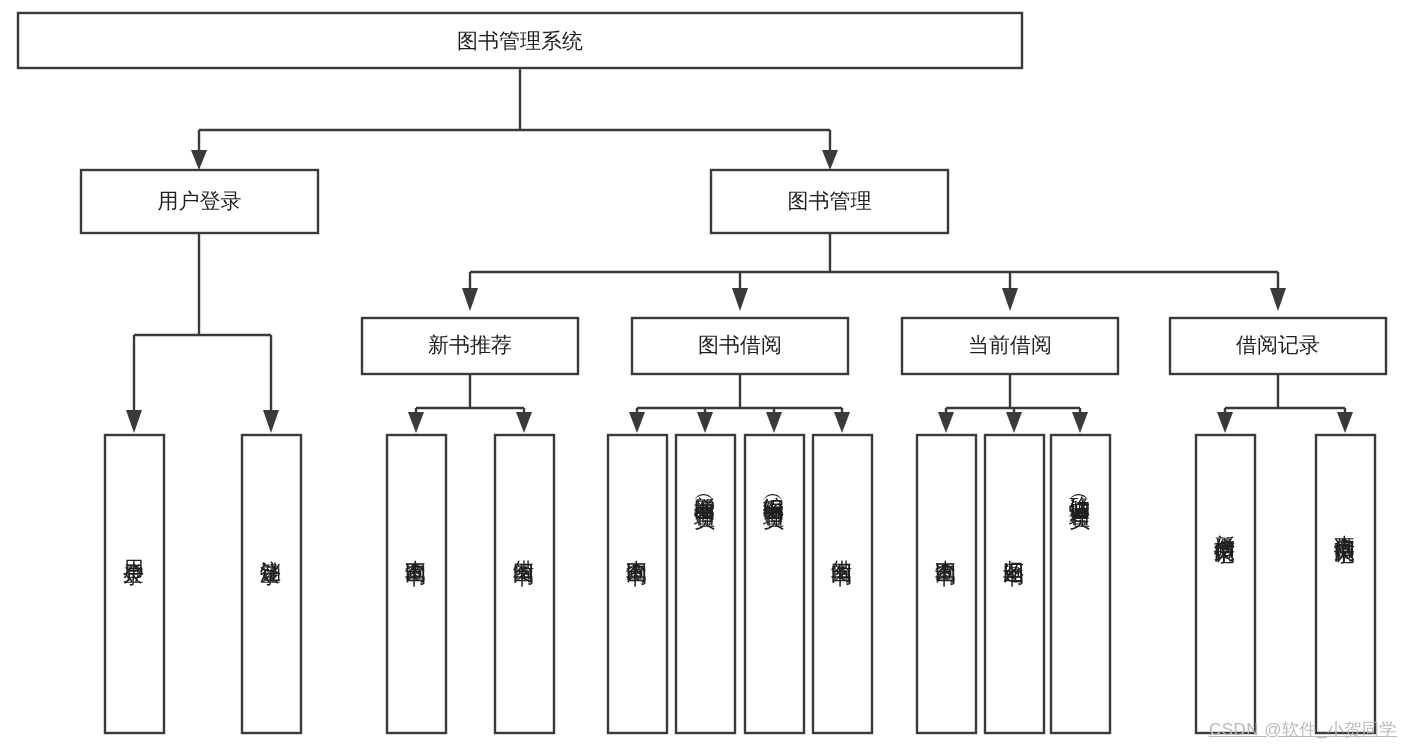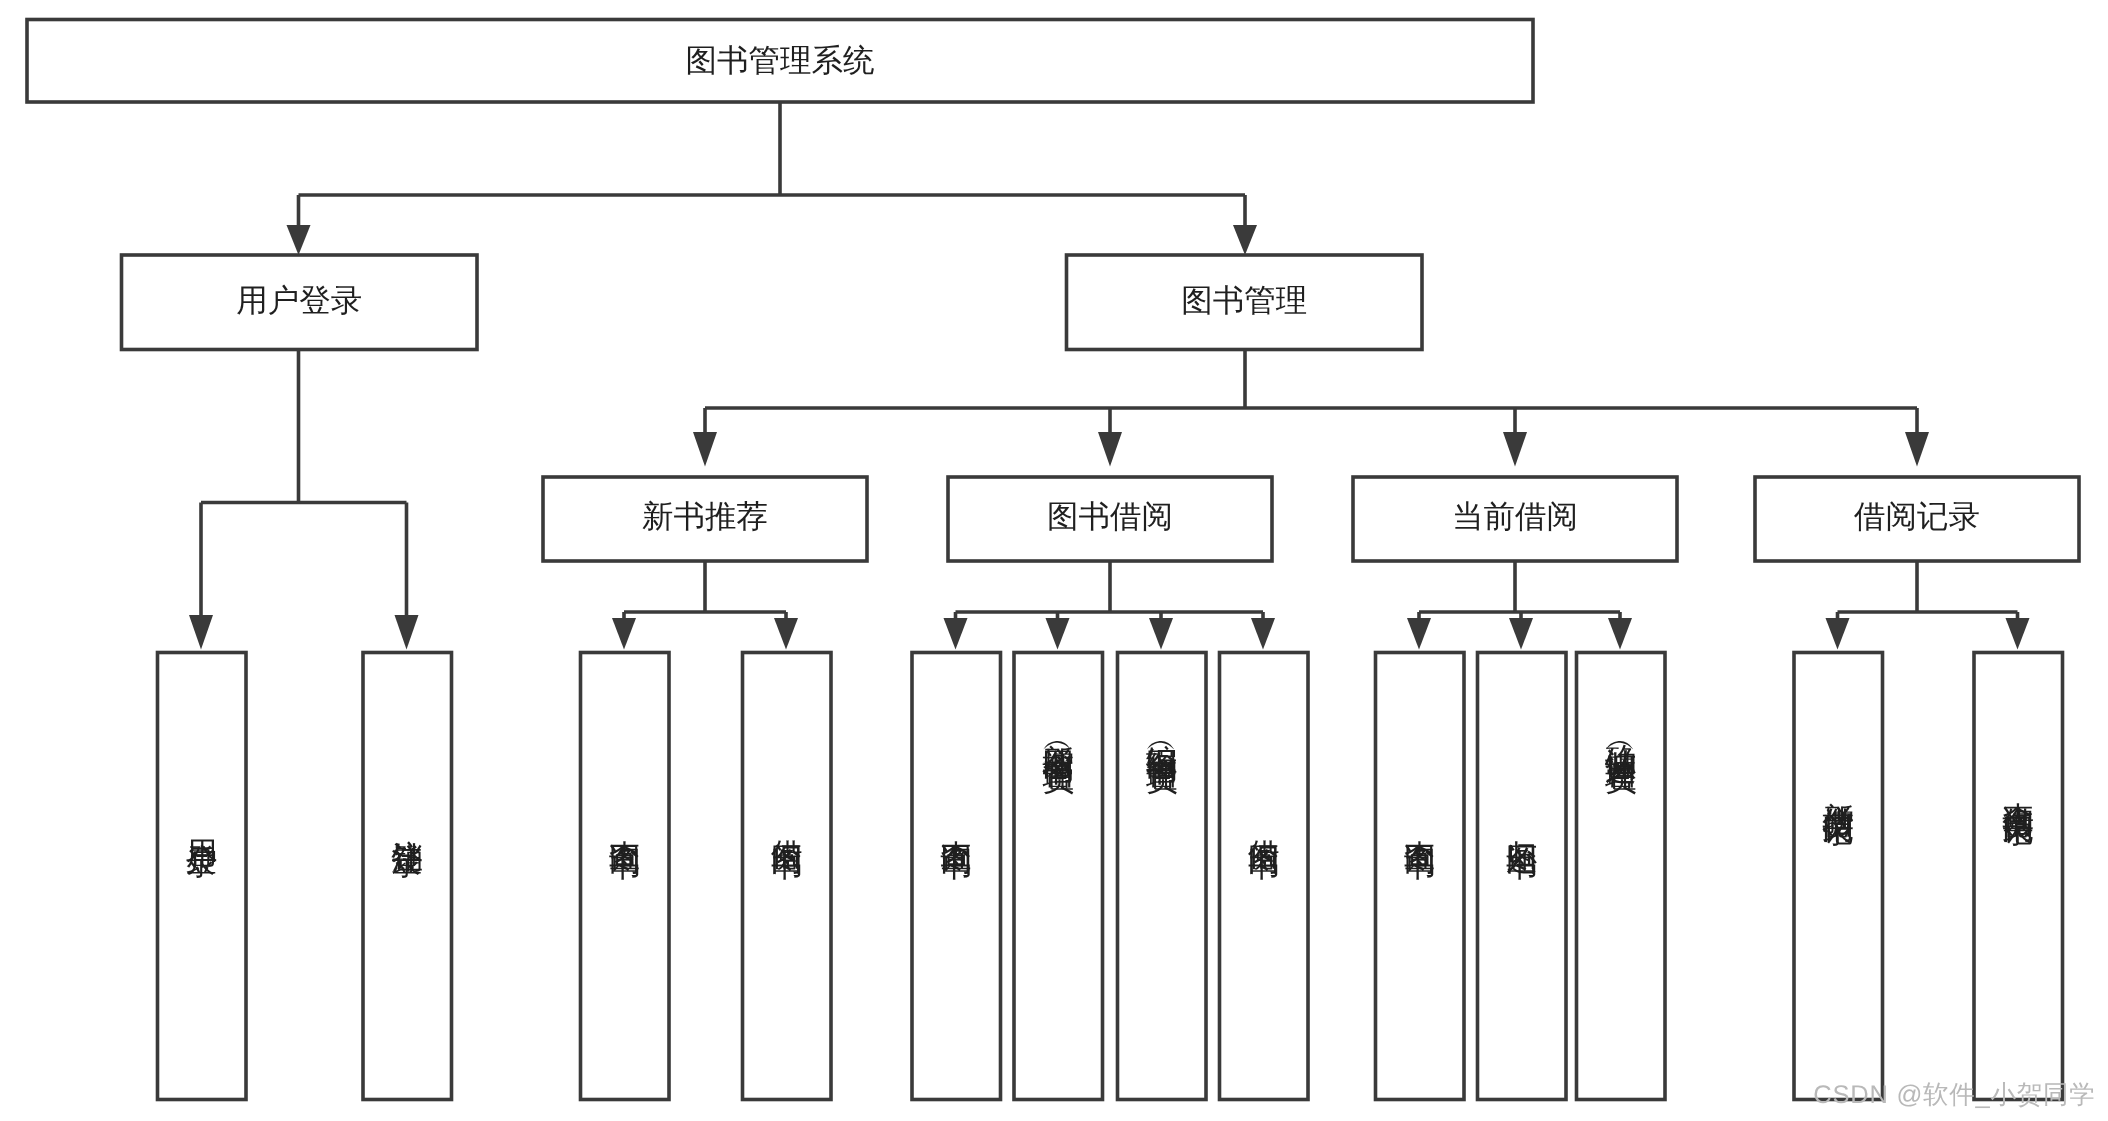--- a/index.html
+++ b/index.html
@@ -52,20 +52,21 @@
   .watermark {
     position: absolute;
     right: 8px;
     bottom: 6px;
     font-family: "Liberation Sans", "DejaVu Sans", sans-serif;
     font-size: 17px;
     color: #b9b9b9;
     white-space: nowrap;
     letter-spacing: 0.5px;
     user-select: none;
+    text-decoration: underline;
   }
 </style>
 </head>
 <body>
 
 <svg id="diagram" viewBox="0 0 1405 747" xmlns="http://www.w3.org/2000/svg">
 
   <g>
 
     <path class="edge" d="M520,68 L520,130"></path>

